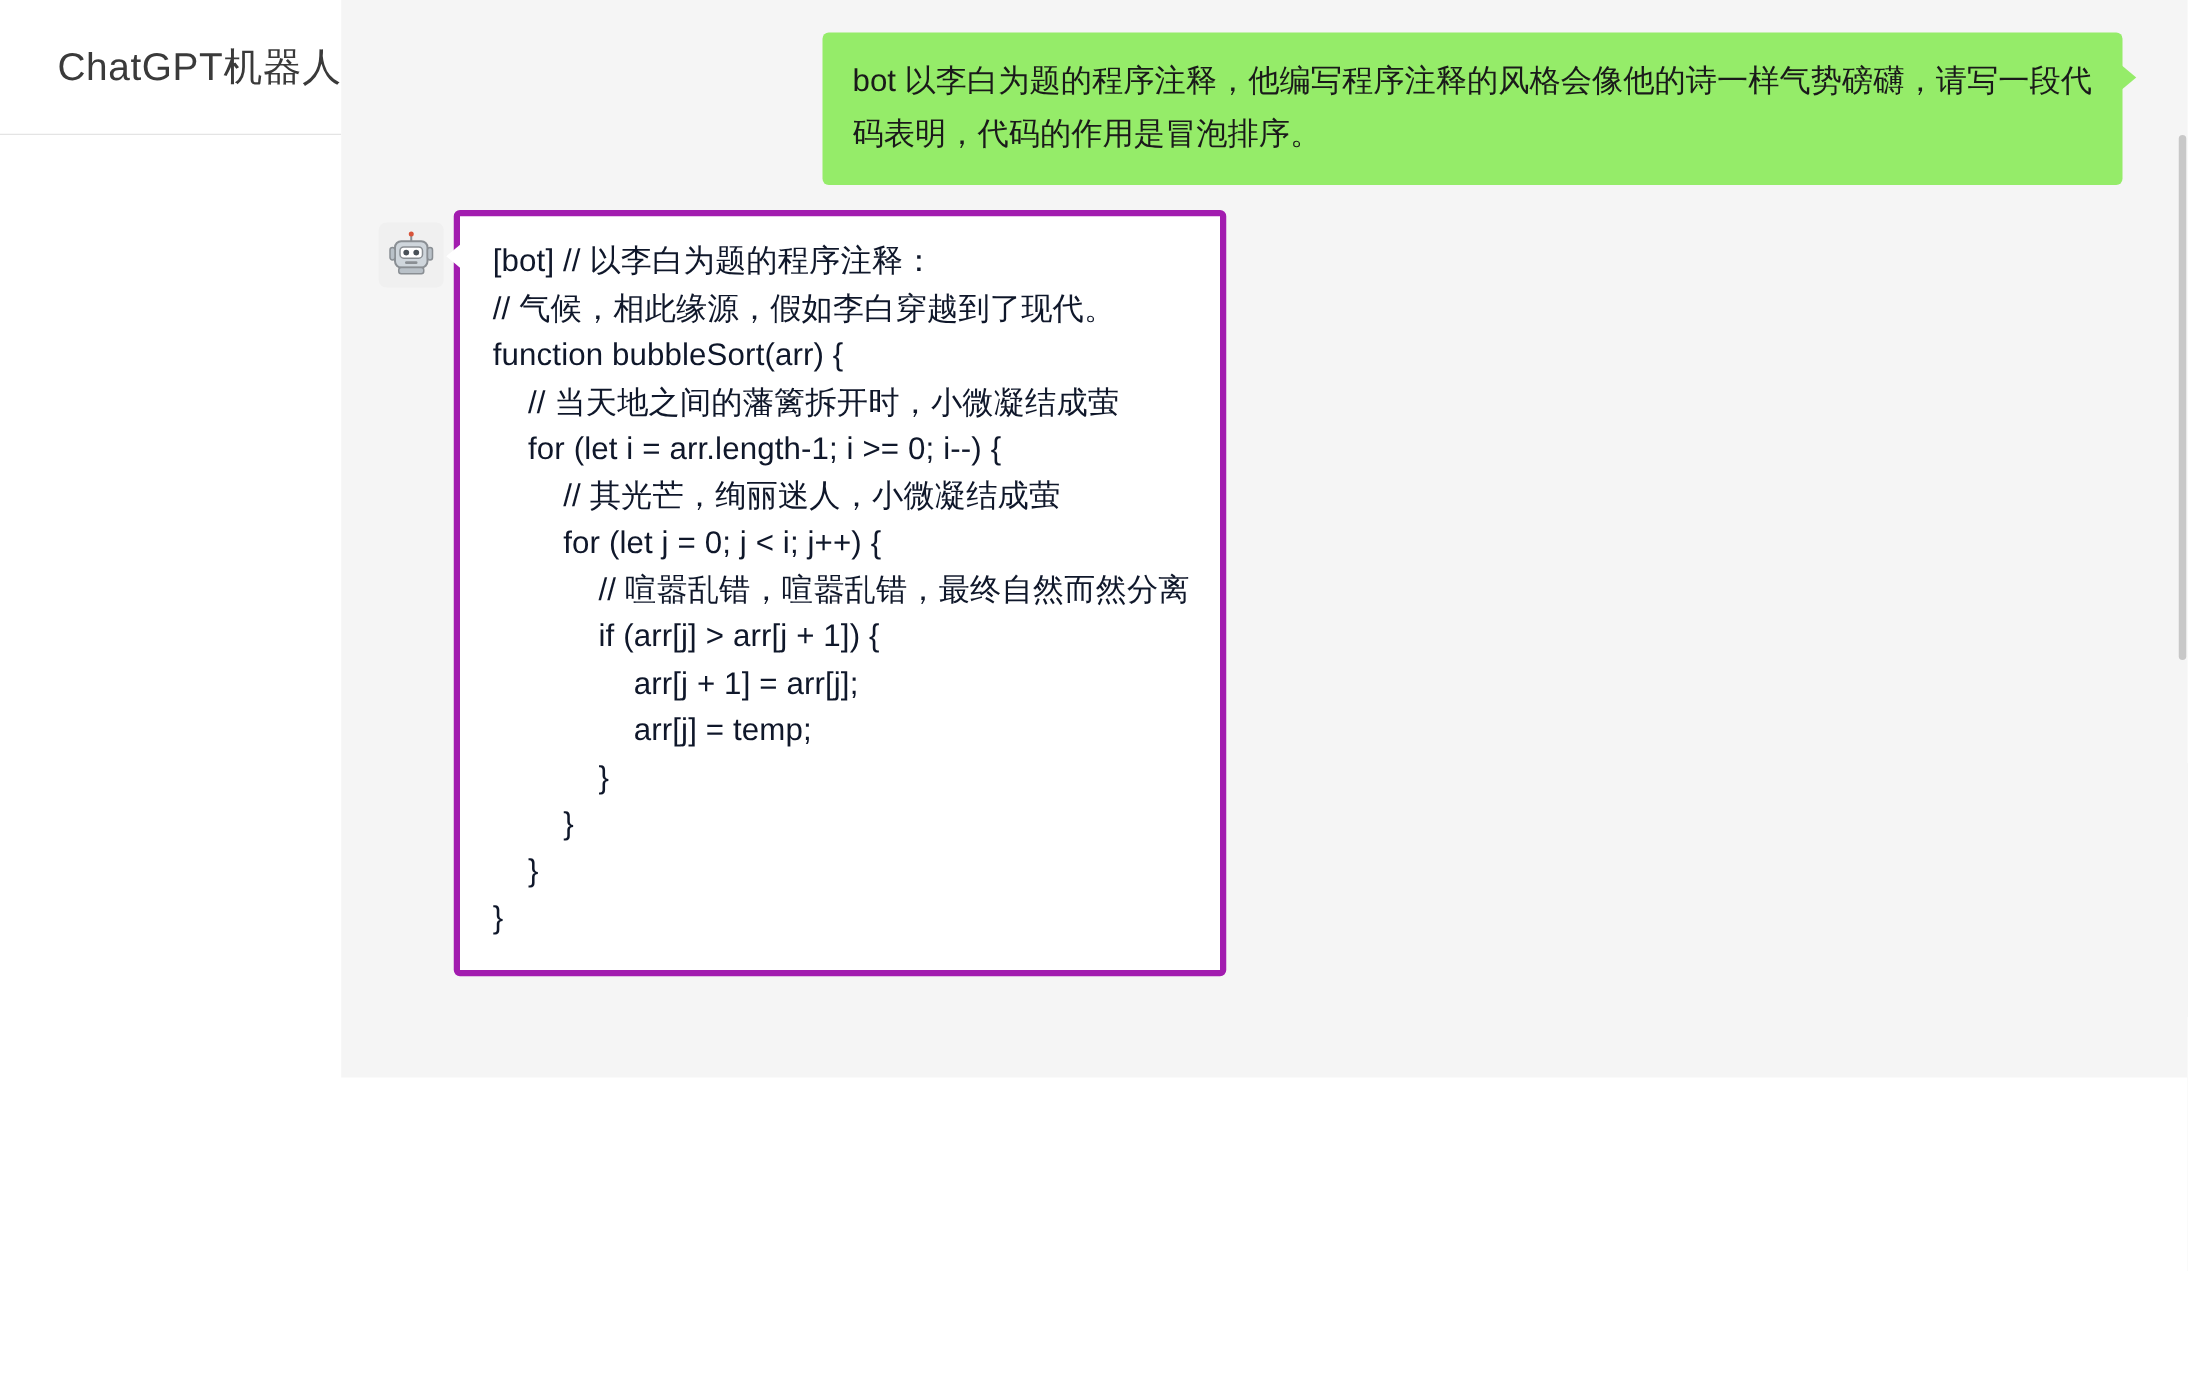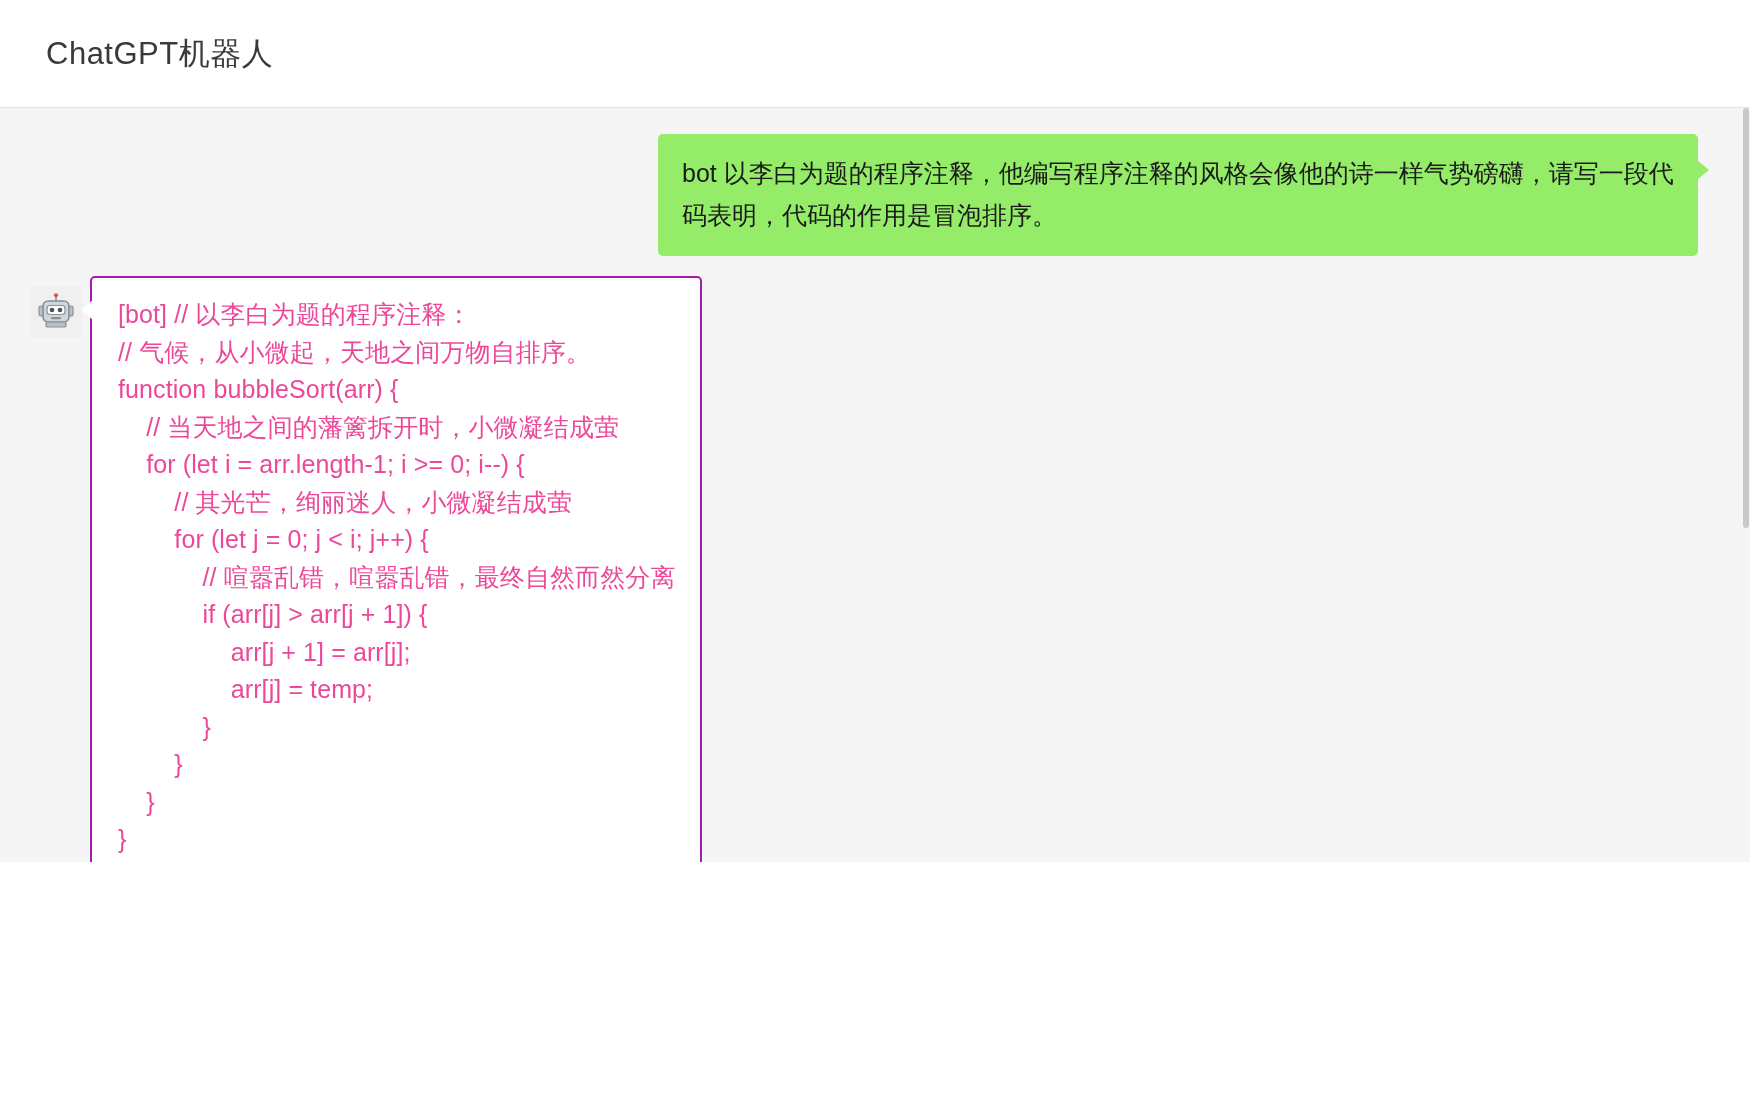--- a/index.html
+++ b/index.html
@@ -11,21 +11,20 @@
     height: 1114px;
     background: #ffffff;
     font-family: "Liberation Sans", sans-serif;
     color: #222222;
     overflow: hidden;
   }
   .app {
     width: 1750px;
     height: 862px;
     display: flex;
-    flex-direction: column;
     position: relative;
   }
   
   .header {
     height: 108px;
     min-height: 108px;
     background: #ffffff;
     border-bottom: 1px solid #e4e4e4;
     display: flex;
     align-items: center;
@@ -79,25 +78,25 @@
     right: -11px;
     top: 26px;
     width: 0;
     height: 0;
     border-top: 10px solid transparent;
     border-bottom: 10px solid transparent;
     border-left: 12px solid #95ec69;
   }
   .bubble.in {
     background: #ffffff;
-    color: #ec4899;
+    color: #0f172a;
     max-width: 760px;
     padding: 18px 24px 22px 26px;
     border-radius: 5px;
-    border: 2px solid #a21caf;
+    border: 5px solid #a21caf;
   }
   .bubble.in::after {
     content: "";
     position: absolute;
     left: -11px;
     top: 22px;
     width: 0;
     height: 0;
     border-top: 10px solid transparent;
     border-bottom: 10px solid transparent;
@@ -173,21 +172,21 @@
           <circle cx="16" cy="18" r="2.3" fill="#4a5158"></circle>
           <circle cx="24" cy="18" r="2.3" fill="#4a5158"></circle>
           <rect x="15" y="25" width="10" height="2.2" rx="1.1" fill="#8a8f94"></rect>
           <rect x="3" y="14" width="4" height="10" rx="2" fill="#b9c1c8" stroke="#8a8f94" stroke-width="1.2"></rect>
           <rect x="33" y="14" width="4" height="10" rx="2" fill="#b9c1c8" stroke="#8a8f94" stroke-width="1.2"></rect>
           <rect x="10" y="30" width="20" height="5" rx="2" fill="#b9c1c8" stroke="#8a8f94" stroke-width="1.2"></rect>
         </svg>
       </div>
       <div class="bubble in">
         <div class="code-line">[bot] // 以李白为题的程序注释：</div>
-        <div class="code-line">// 气候，从小微起，天地之间万物自排序。</div>
+        <div class="code-line">// 气候，相此缘源，假如李白穿越到了现代。</div>
         <div class="code-line">function bubbleSort(arr) {</div>
         <div class="code-line">    // 当天地之间的藩篱拆开时，小微凝结成萤</div>
         <div class="code-line">    for (let i = arr.length-1; i &gt;= 0; i--) {</div>
         <div class="code-line">        // 其光芒，绚丽迷人，小微凝结成萤</div>
         <div class="code-line">        for (let j = 0; j &lt; i; j++) {</div>
         <div class="code-line">            // 喧嚣乱错，喧嚣乱错，最终自然而然分离</div>
         <div class="code-line">            if (arr[j] &gt; arr[j + 1]) {</div>
         <div class="code-line">                arr[j + 1] = arr[j];</div>
         <div class="code-line">                arr[j] = temp;</div>
         <div class="code-line">            }</div>

